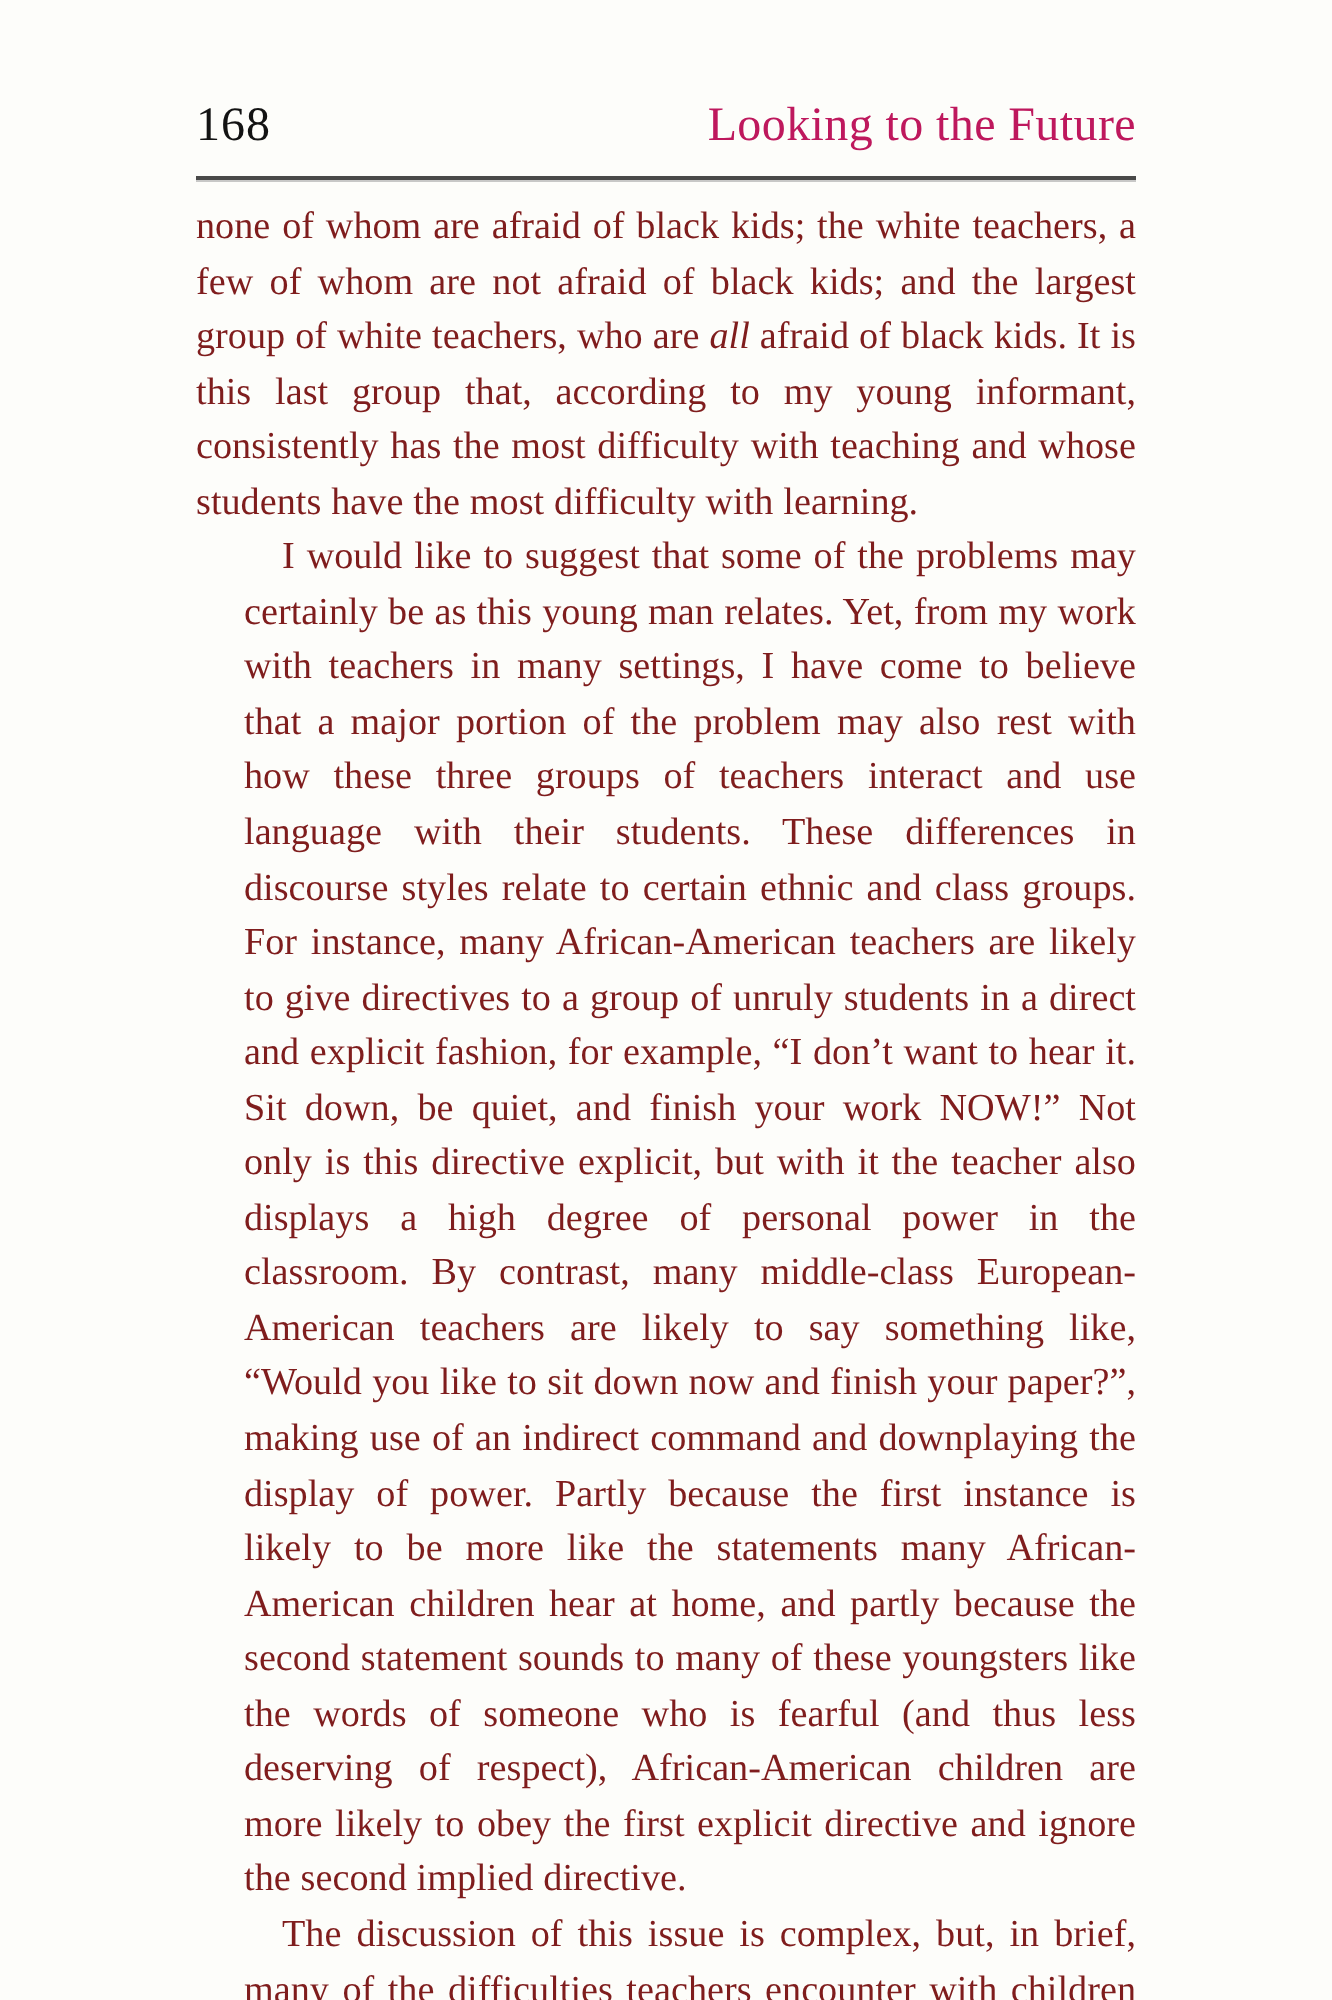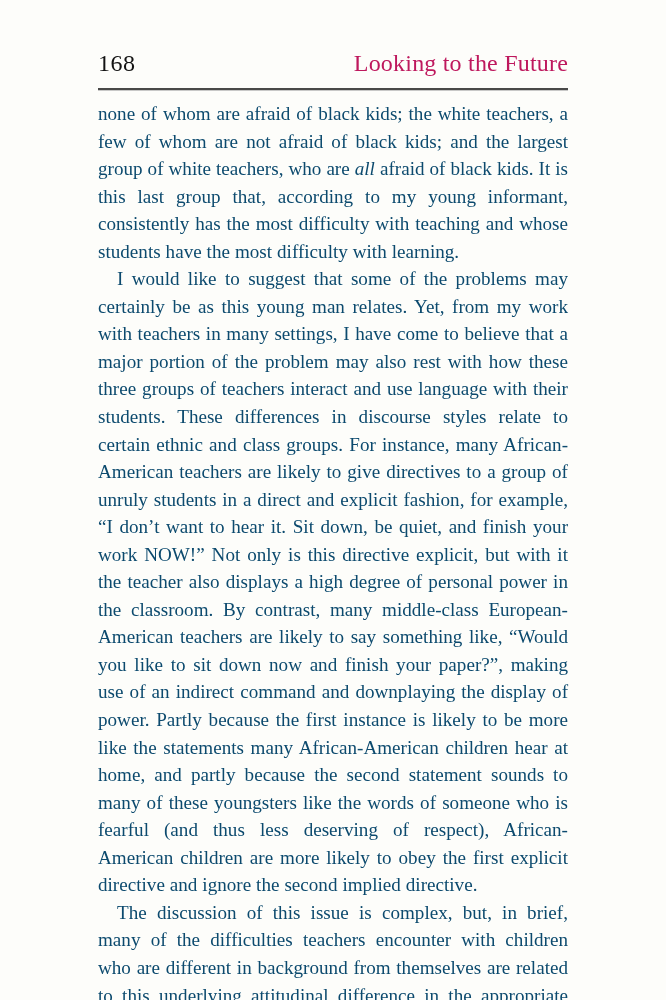--- a/index.html
+++ b/index.html
@@ -73,25 +73,26 @@
     width: 470px;
   }
   .body-text p {
     margin: 0;
     font-size: 19.1px;
     line-height: 27.55px;
     text-align: justify;
     text-justify: inter-word;
     letter-spacing: 0.01px;
     word-spacing: 0.15px;
-    color: #0c4a6e;
+    color: #7f1d1d;
     hyphens: none;
   }
   .body-text p.indented {
     text-indent: 19px;
+    margin-left: 24px;
   }
   .body-text p em {
     font-style: italic;
   }
 </style>
 </head>
 <body>
 
 <div class="page">
 

